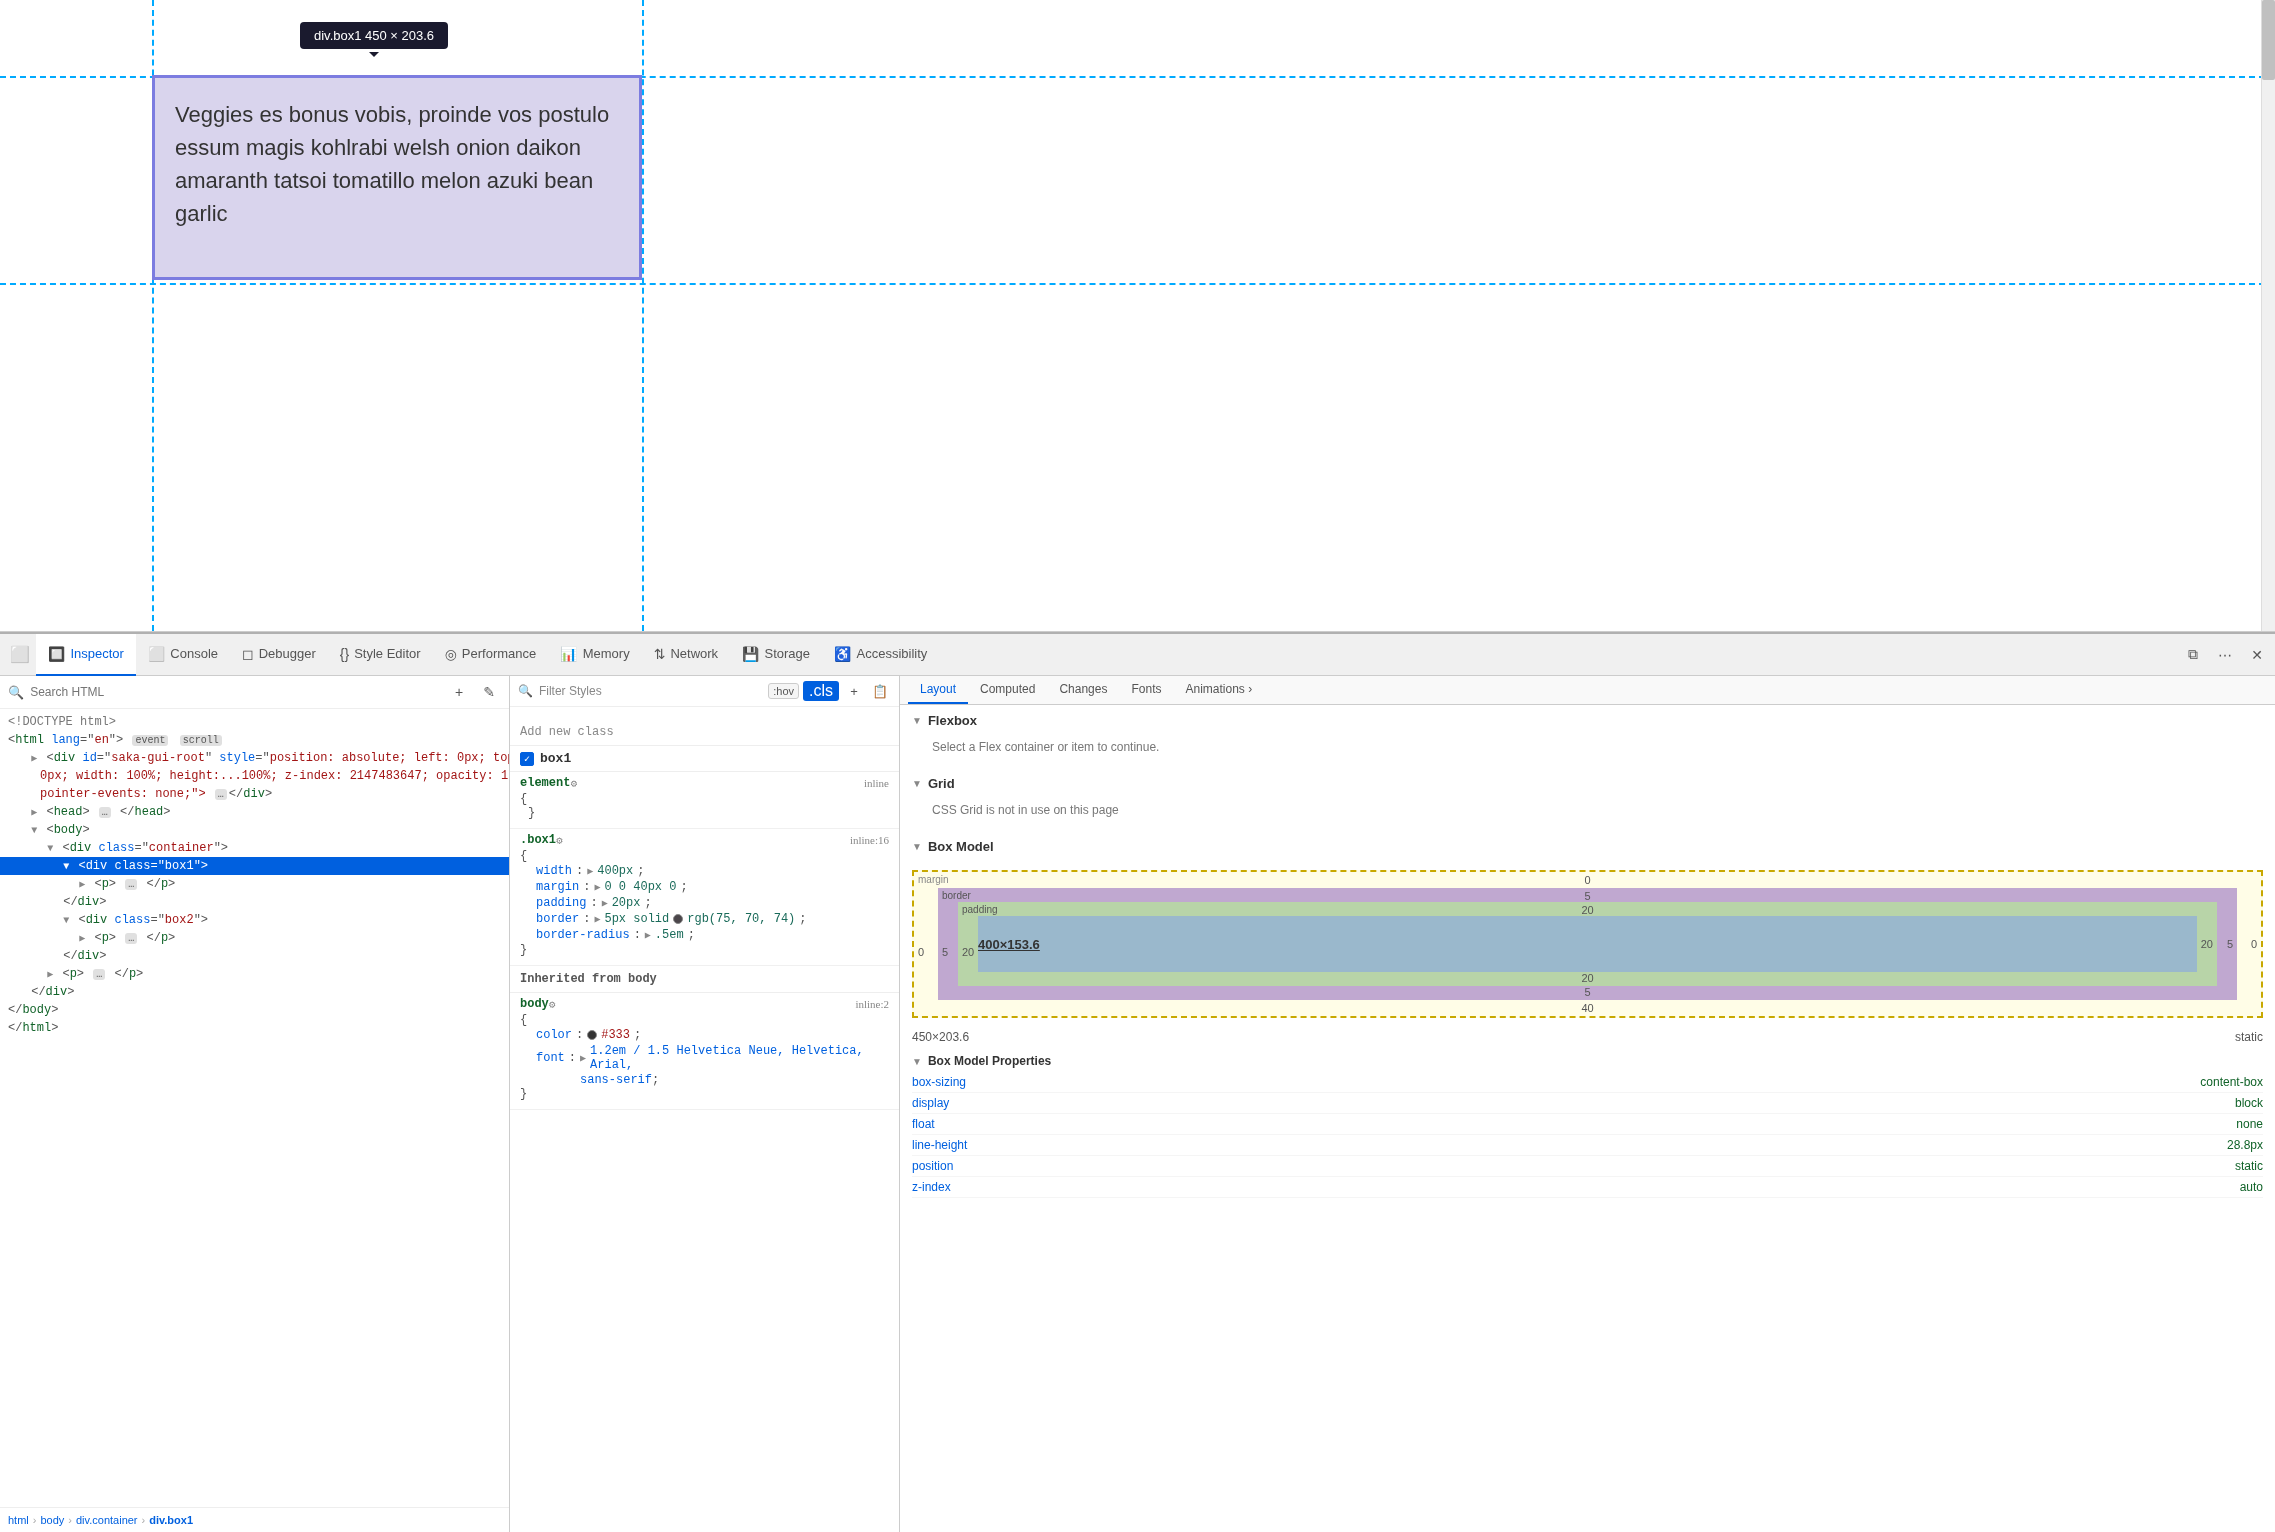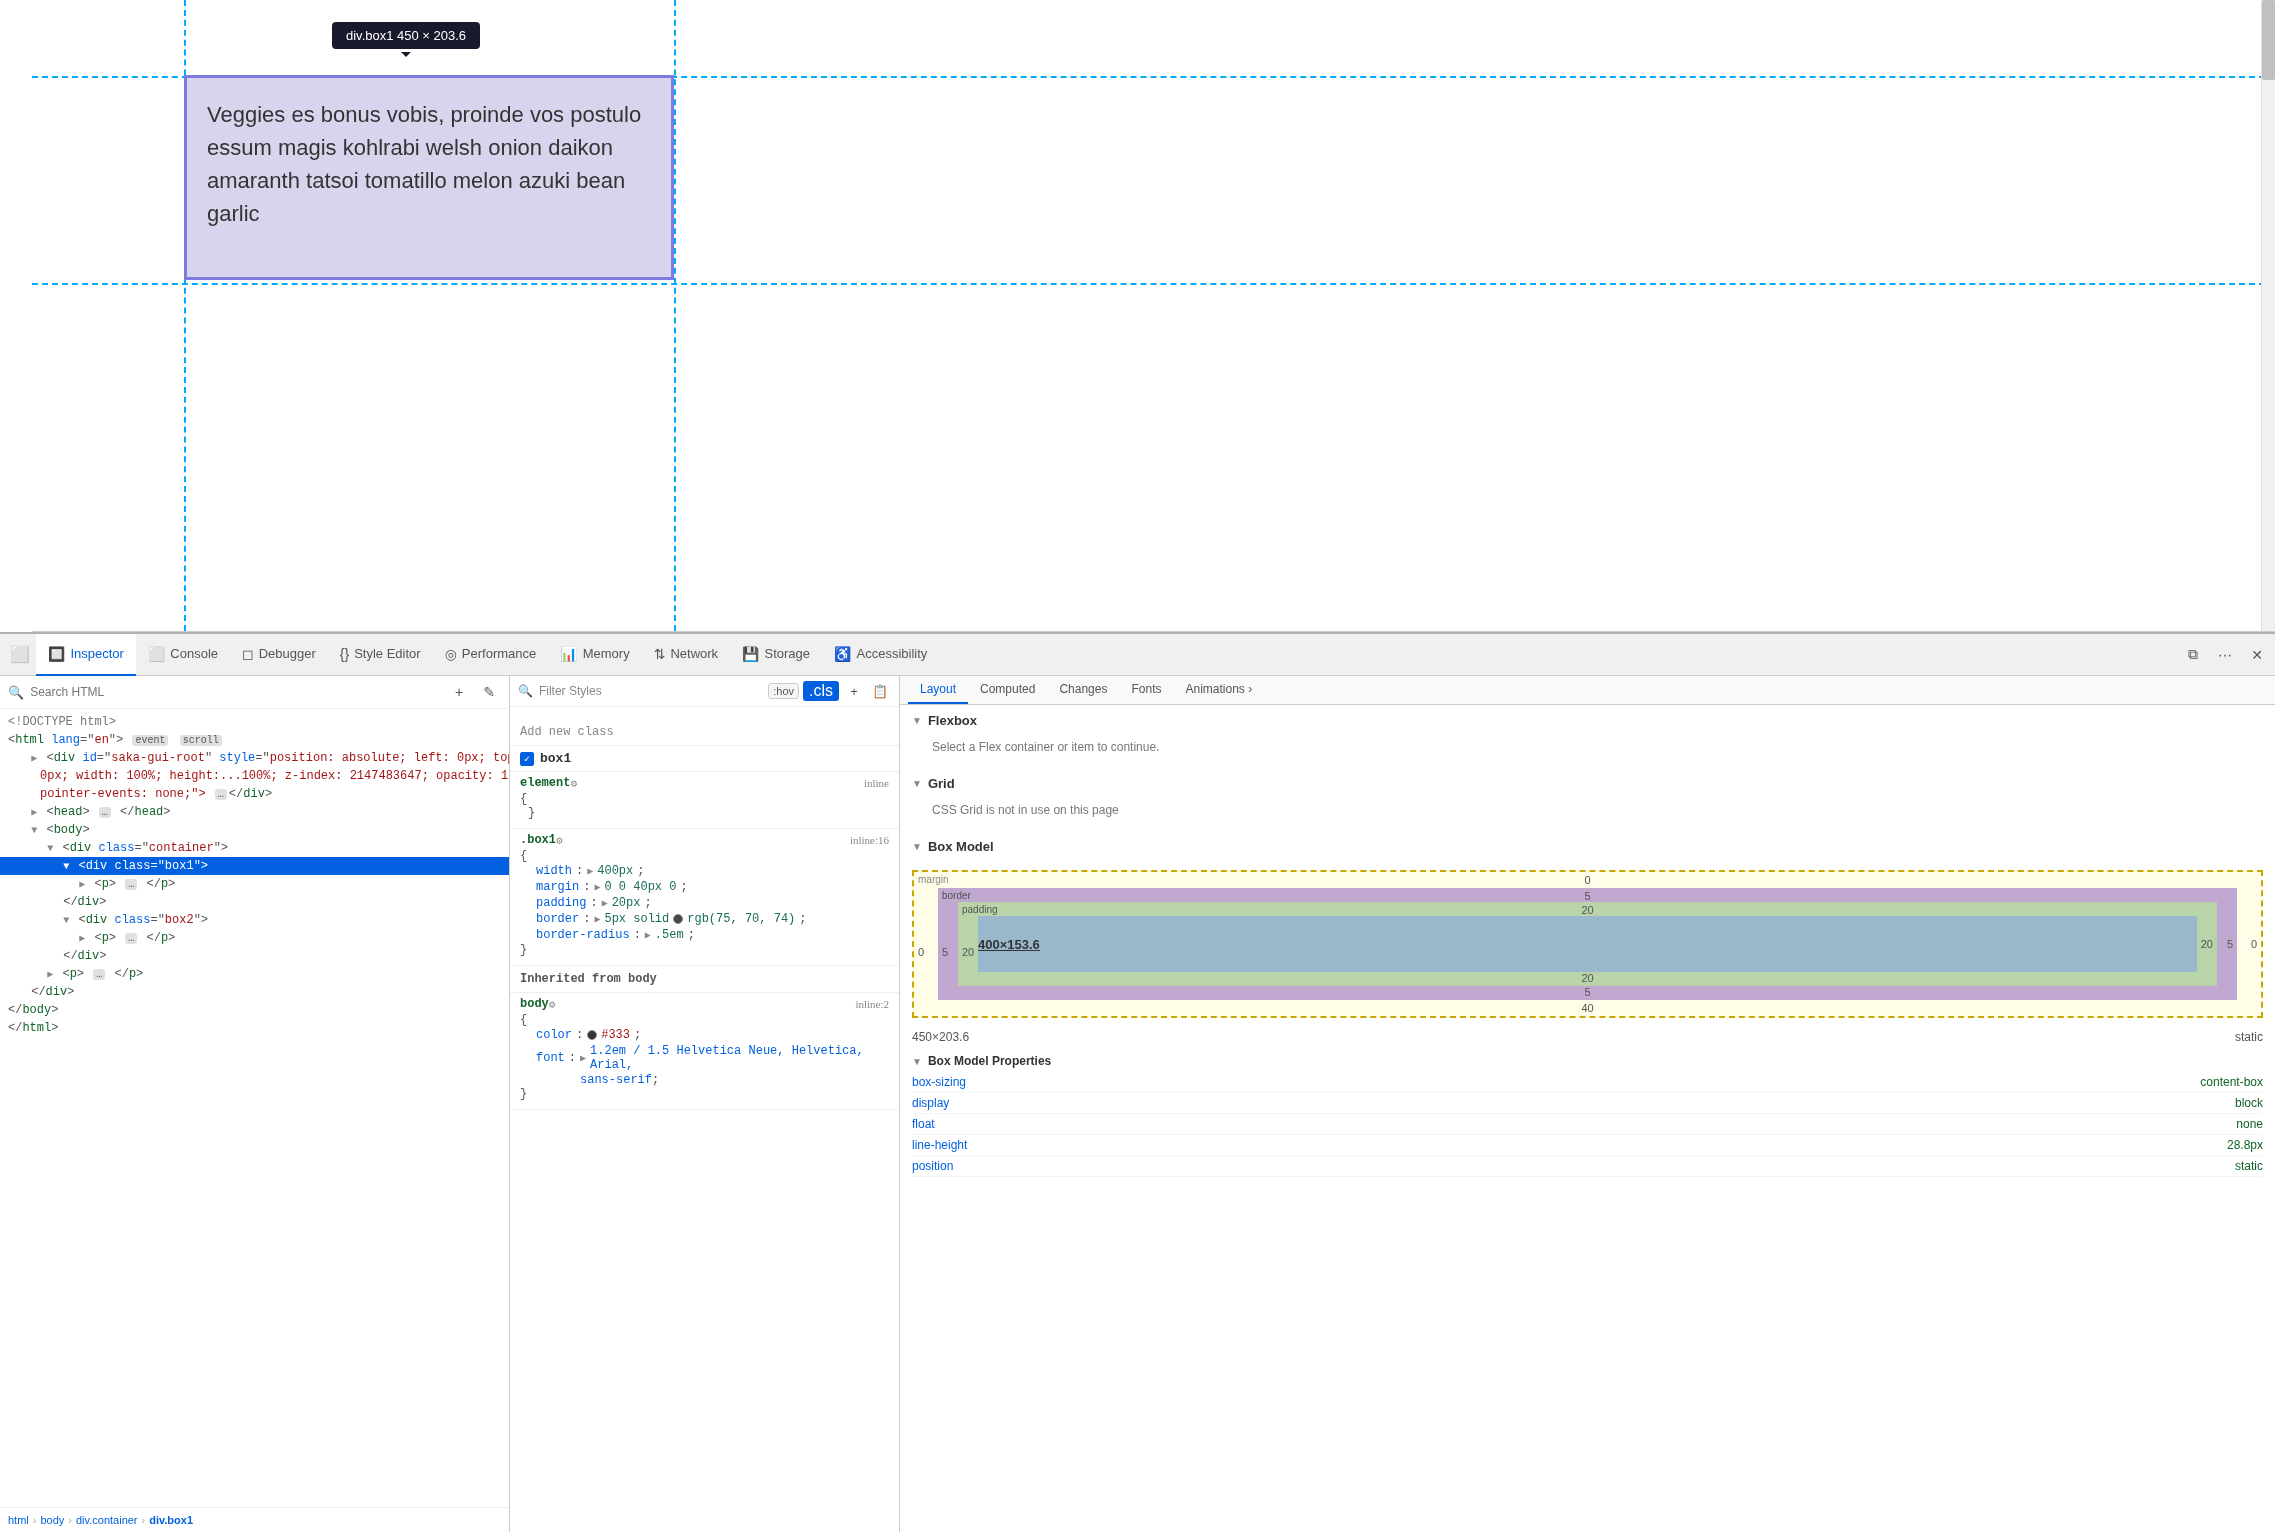--- a/index.html
+++ b/index.html
@@ -2,21 +2,21 @@
 <html><head>
   <meta charset="utf-8">
   <style>
     * { box-sizing: border-box; margin: 0; padding: 0; }
     body { font-family: -apple-system, BlinkMacSystemFont, 'Segoe UI', sans-serif; font-size: 12px; background: #fff; overflow: hidden; }
 
     
     .app-container { display: flex; flex-direction: column; width: 2275px; height: 1532px; background: #fff; }
 
     
-    .preview-area { flex: 1; background: #fff; position: relative; overflow: hidden; min-height: 240px; border-bottom: 1px solid #ccc; margin-left: 32px; }
+    .preview-area { flex: 1; background: #fff; position: relative; overflow: hidden; min-height: 240px; border-bottom: 1px solid #ccc; }
 
     
     .dashed-h { position: absolute; left: 0; right: 0; border-top: 2px dashed #00aaff; }
     .dashed-v { position: absolute; top: 0; bottom: 0; border-left: 2px dashed #00aaff; }
 
     
     .preview-box { position: absolute; left: 152px; top: 75px; width: 490px; height: 205px; background: rgba(180, 170, 220, 0.5); border: 3px solid #7c7ce0; }
     .preview-text { padding: 20px; font-size: 22px; color: #333; line-height: 1.5; }
 
     
@@ -494,18 +494,22 @@
             <span class="bm-prop-val" style="color:#116329">none</span>
           </div>
           <div class="bm-prop-row">
             <span class="bm-prop-name">line-height</span>
             <span class="bm-prop-val" style="color:#116329">28.8px</span>
           </div>
           <div class="bm-prop-row">
             <span class="bm-prop-name">position</span>
             <span class="bm-prop-val" style="color:#116329">static</span>
           </div>
+          <div class="bm-prop-row">
+            <span class="bm-prop-name">z-index</span>
+            <span class="bm-prop-val" style="color:#116329">auto</span>
+          </div>
         </div>
       </div>
 
     </div>
   </div>
 </div>
 
 </body></html>

